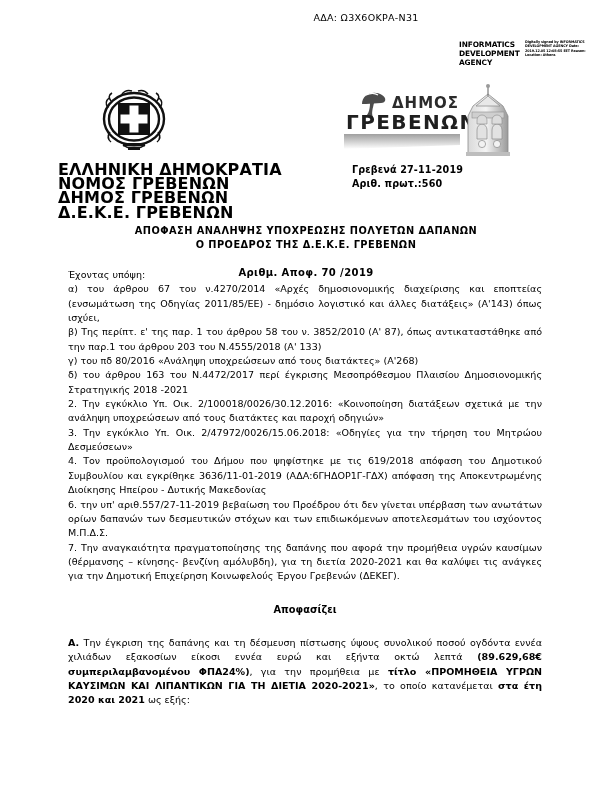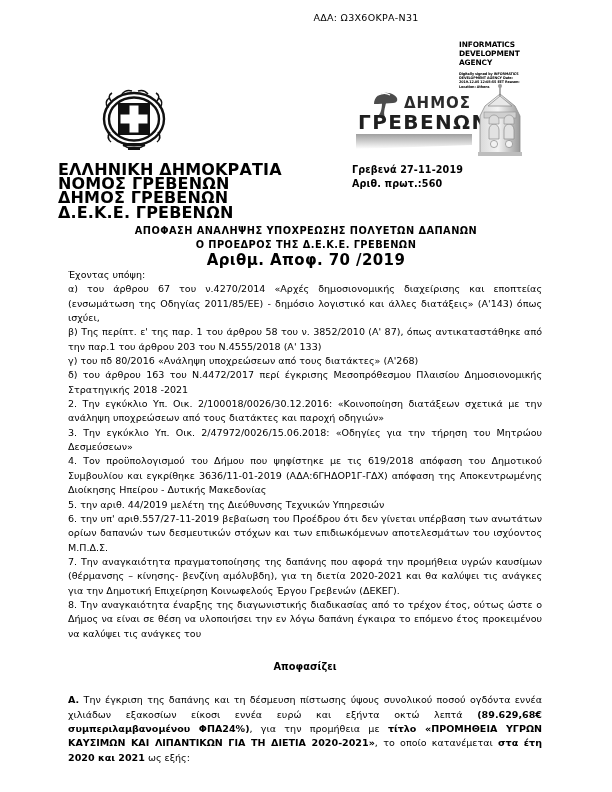--- a/index.html
+++ b/index.html
@@ -38,21 +38,20 @@
   
   .sig-stamp {
     position: absolute;
     top: 40px;
     left: 459px;
     width: 148px;
     height: 34px;
     display: flex;
     align-items: flex-start;
     gap: 4px;
-    flex-direction: column;
   }
   .sig-agency {
     font-size: 7.4px;
     line-height: 9.2px;
     font-weight: 700;
     letter-spacing: -.1px;
     color: #000;
     width: 62px;
     word-spacing: -0.5px;
   }
@@ -70,21 +69,21 @@
   
   .emblem-hellenic {
     position: absolute;
     left: 98px;
     top: 86px;
     width: 72px;
     height: 68px;
   }
   .logo-dimos {
     position: absolute;
-    left: 352px;
+    left: 340px;
     top: 82px;
     width: 172px;
     height: 76px;
   }
 
   
   .letterhead-left {
     position: absolute;
     left: 58px;
     top: 163px;
@@ -117,25 +116,25 @@
     letter-spacing: .45px;
     line-height: 14px;
   }
   .title-block .t2 {
     font-size: 9.8px;
     font-weight: 700;
     letter-spacing: .45px;
     line-height: 14px;
   }
   .title-block .t3 {
-    font-size: 15px;
+    font-size: 10px;
     font-weight: 700;
     letter-spacing: .4px;
     line-height: 15px;
-    margin-top: 1px;
+    margin-top: 13px;
   }
 
   
   .body-text {
     position: absolute;
     left: 68px;
     top: 268px;
     width: 474px;
     font-size: 9.55px;
     line-height: 14.35px;
@@ -248,24 +247,22 @@
 
   <div class="body-text">
     <p>Έχοντας υπόψη:</p>
     <p>α) του άρθρου 67 του ν.4270/2014 «Αρχές δημοσιονομικής διαχείρισης και εποπτείας (ενσωμάτωση της Οδηγίας 2011/85/ΕΕ) - δημόσιο λογιστικό και άλλες διατάξεις» (Α'143) όπως ισχύει,</p>
     <p>β) Της περίπτ. ε' της παρ. 1 του άρθρου 58 του ν. 3852/2010 (Α' 87), όπως αντικαταστάθηκε από την παρ.1 του άρθρου 203 του Ν.4555/2018 (Α' 133)</p>
     <p>γ) του πδ 80/2016 «Ανάληψη υποχρεώσεων από τους διατάκτες» (Α'268)</p>
     <p>δ) του άρθρου 163 του Ν.4472/2017 περί έγκρισης Μεσοπρόθεσμου Πλαισίου Δημοσιονομικής Στρατηγικής 2018 -2021</p>
     <p>2. Την εγκύκλιο Υπ. Οικ. 2/100018/0026/30.12.2016: «Κοινοποίηση διατάξεων σχετικά με την ανάληψη υποχρεώσεων από τους διατάκτες και παροχή οδηγιών»</p>
     <p>3. Την εγκύκλιο Υπ. Οικ. 2/47972/0026/15.06.2018: «Οδηγίες για την τήρηση του Μητρώου Δεσμεύσεων»</p>
     <p>4. Τον προϋπολογισμού του Δήμου που ψηφίστηκε με τις 619/2018 απόφαση του Δημοτικού Συμβουλίου και εγκρίθηκε 3636/11-01-2019 (ΑΔΑ:6ΓΗΔΟΡ1Γ-ΓΔΧ) απόφαση της Αποκεντρωμένης Διοίκησης Ηπείρου - Δυτικής Μακεδονίας</p>
-    <p>5. την αριθ. 44/2019 μελέτη της Διεύθυνσης Τεχνικών Υπηρεσιών</p>
     <p>6. την υπ' αριθ.557/27-11-2019 βεβαίωση του Προέδρου ότι δεν γίνεται υπέρβαση των ανωτάτων ορίων δαπανών των δεσμευτικών στόχων και των επιδιωκόμενων αποτελεσμάτων του ισχύοντος Μ.Π.Δ.Σ.</p>
     <p>7. Την αναγκαιότητα πραγματοποίησης της δαπάνης που αφορά την προμήθεια υγρών καυσίμων (θέρμανσης – κίνησης- βενζίνη αμόλυβδη), για τη διετία 2020-2021 και θα καλύψει τις ανάγκες για την Δημοτική Επιχείρηση Κοινωφελούς Έργου Γρεβενών (ΔΕΚΕΓ).</p>
-    <p>8. Την αναγκαιότητα έναρξης της διαγωνιστικής διαδικασίας από το τρέχον έτος, ούτως ώστε ο Δήμος να είναι σε θέση να υλοποιήσει την εν λόγω δαπάνη έγκαιρα το επόμενο έτος προκειμένου να καλύψει τις ανάγκες του</p>
 
     <div class="spacer-md"></div>
     <p class="center-bold">Αποφασίζει</p>
     <div class="spacer-md"></div>
 
     <p><b>Α. </b><span>Την έγκριση της δαπάνης και τη δέσμευση πίστωσης ύψους συνολικού ποσού ογδόντα εννέα χιλιάδων εξακοσίων είκοσι εννέα ευρώ και εξήντα οκτώ λεπτά </span><b>(89.629,68€ συμπεριλαμβανομένου ΦΠΑ24%)</b><span>, για την προμήθεια με </span><b>τίτλο «ΠΡΟΜΗΘΕΙΑ ΥΓΡΩΝ ΚΑΥΣΙΜΩΝ ΚΑΙ ΛΙΠΑΝΤΙΚΩΝ ΓΙΑ ΤΗ ΔΙΕΤΙΑ 2020-2021»</b><span>, το οποίο κατανέμεται </span><b>στα έτη 2020 και 2021</b><span> ως εξής:</span></p>
 
     <div class="spacer-md"></div>
 
   </div>

